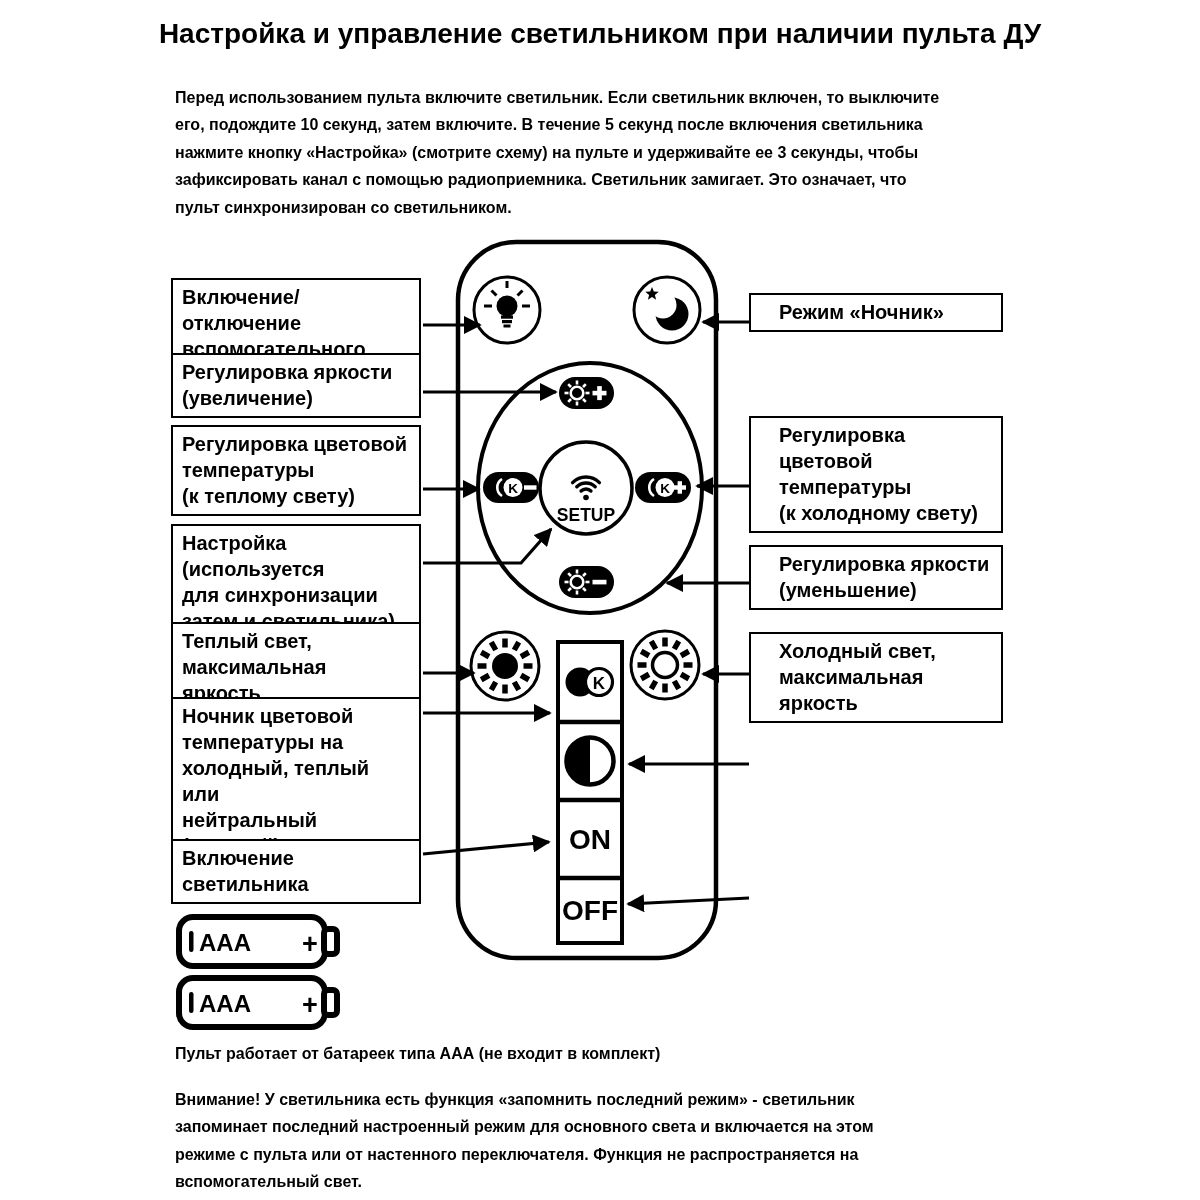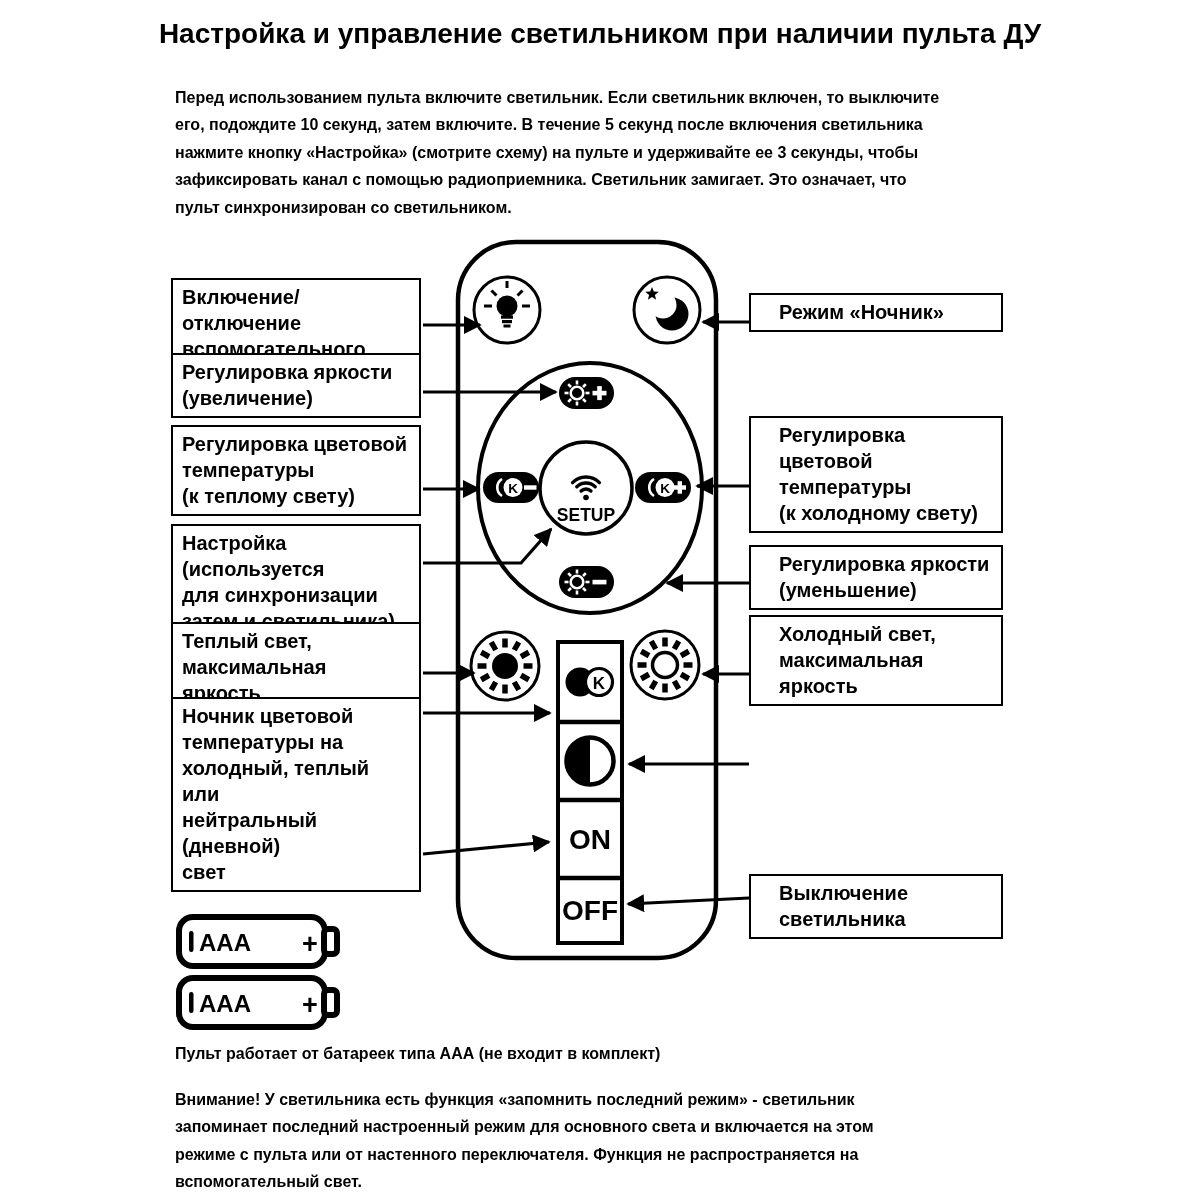--- a/index.html
+++ b/index.html
@@ -44,30 +44,30 @@
   <div class="label-box lbox" style="top:524px">Настройка (используется
 для синхронизации
 затем и светильника)</div>
   <div class="label-box lbox" style="top:622px">Теплый свет,
 максимальная яркость</div>
   <div class="label-box lbox" style="top:697px">Ночник цветовой
 температуры на
 холодный, теплый или
 нейтральный (дневной)
 свет</div>
+  <div class="label-box lbox" style="top:839px">Включение светильника</div>
 
   <div class="label-box rbox" style="top:293px">Режим «Ночник»</div>
   <div class="label-box rbox" style="top:416px">Регулировка цветовой
 температуры
 (к холодному свету)</div>
   <div class="label-box rbox" style="top:545px">Регулировка яркости
 (уменьшение)</div>
-  <div class="label-box rbox" style="top:615px">Холодный свет,
+  <div class="label-box rbox" style="top:632px">Холодный свет,
 максимальная яркость</div>
-  <div class="label-box rbox" style="top:874px">Выключение светильника</div>
 
   <div class="para" id="warning">Внимание! У светильника есть функция «запомнить последний режим» - светильник
 запоминает последний настроенный режим для основного света и включается на этом
 режиме с пульта или от настенного переключателя. Функция не распространяется на
 вспомогательный свет.</div>
   <div class="para" id="battery-note">Пульт работает от батареек типа ААА (не входит в комплект)</div>
 
   <svg width="1200" height="1200" viewBox="0 0 1200 1200">
     <defs>
       <marker id="ah" viewBox="0 0 8 8" refX="7.2" refY="4" markerWidth="5.6" markerHeight="5.6" orient="auto" markerUnits="strokeWidth">

